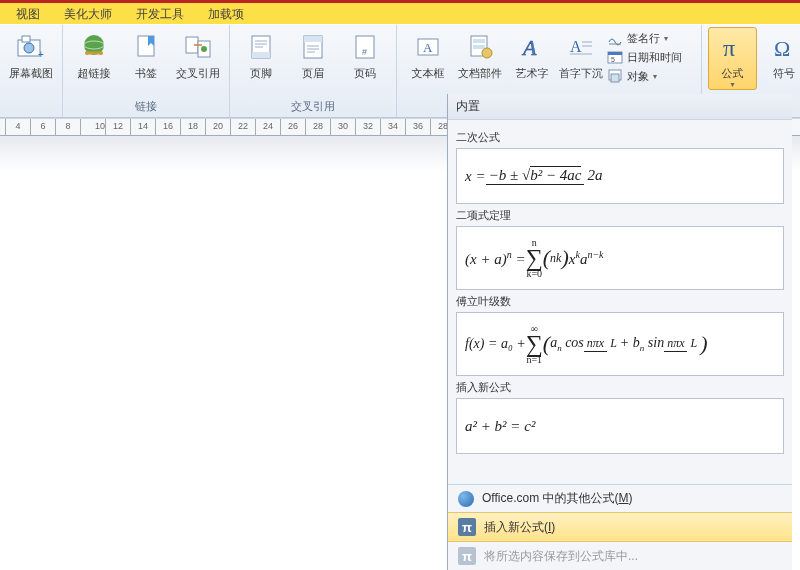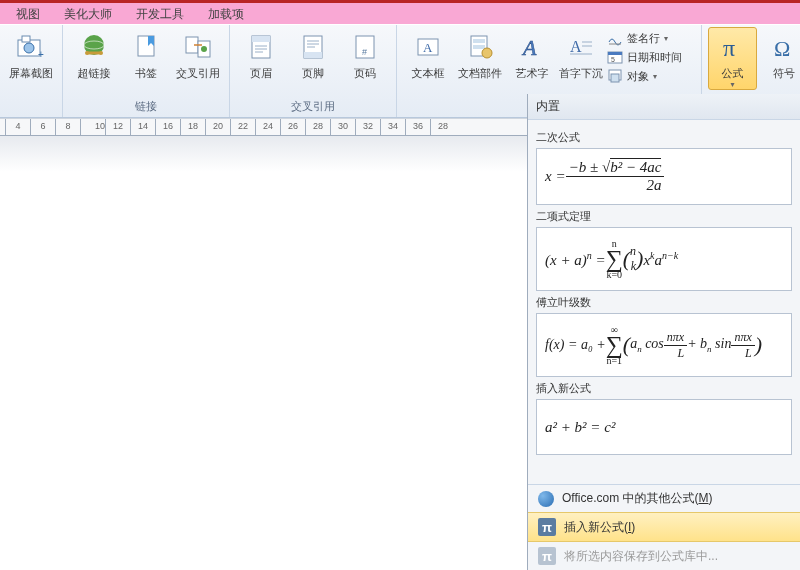--- a/index.html
+++ b/index.html
@@ -1,41 +1,41 @@
 <!DOCTYPE html>
 <html><head>
 <meta charset="utf-8">
 <style>
 * { margin: 0; padding: 0; box-sizing: border-box; }
 body { font-family: "Microsoft YaHei", "Segoe UI", sans-serif; font-size: 12px; background: #fff; width: 800px; height: 570px; overflow: hidden; position: relative; }
 .redbar { height: 3px; background: #b92525; }
-.tabs { height: 22px; background: #f9a8d4; display: flex; padding-left: 4px; border-bottom: 1px solid #fff; }
+.tabs { height: 22px; background: #fde047; display: flex; padding-left: 4px; border-bottom: 1px solid #fff; }
 .tab { padding: 3px 12px; color: #444; cursor: pointer; }
 .ribbon { height: 93px; background: linear-gradient(#f6f8fb, #e5ecf5); border-bottom: 1px solid #b8c8dc; display: flex; }
 .group { border-right: 1px solid #c9d6e6; padding: 2px 6px 0 6px; display: flex; flex-direction: column; justify-content: space-between; }
 .group-body { display: flex; align-items: flex-start; gap: 2px; }
 .group-label { text-align: center; font-size: 11px; color: #5b6b82; padding: 2px 0 3px; }
 .rbtn { display: flex; flex-direction: column; align-items: center; width: 50px; padding-top: 4px; cursor: pointer; }
 .rbtn .ic { width: 32px; height: 32px; display: flex; align-items: center; justify-content: center; }
 .rbtn .lbl { font-size: 11px; color: #3b3b3b; margin-top: 4px; text-align: center; line-height: 13px; }
 .rbtn.active { background: linear-gradient(#ffe9a8, #ffd56b); border: 1px solid #d9a93e; border-radius: 3px; padding-top: 3px; width: 49px; }
 .small-stack { display: flex; flex-direction: column; gap: 1px; padding-top: 2px; width: 90px; }
 .small-item { display: flex; align-items: center; gap: 4px; font-size: 11px; color: #3b3b3b; cursor: pointer; padding: 1px 2px; }
 .small-item .sic { width: 16px; height: 16px; display: flex; align-items: center; justify-content: center; }
 .ruler { height: 18px; background: #fff; border-bottom: 1px solid #9facbd; position: relative; overflow: hidden; }
 .ruler-inner { position: absolute; top: 0; left: -20px; right: 0; height: 17px; background: #f6f7f9; border-top: 1px solid #cfd6df; display: flex; }
 .tick { width: 20px; border-left: 1px solid #9facbd; font-size: 9px; color: #666; text-align: center; padding-top: 2px; position: relative; }
 .doc-area { position: absolute; top: 136px; left: 0; right: 0; bottom: 0; background: #fff; }
 .doc-grad { position: absolute; left: 0; right: 0; top: 0; height: 36px; background: linear-gradient(#e7eaef, #fff); }
-.eq-panel { position: absolute; top: 94px; right: 0; width: 273px; bottom: 0; background: #f3f5f8; border-left: 1px solid #9facbd; display: flex; flex-direction: column; }
+.eq-panel { position: absolute; top: 94px; right: 8px; width: 345px; bottom: 0; background: #f3f5f8; border-left: 1px solid #9facbd; display: flex; flex-direction: column; }
 .eq-header { background: linear-gradient(#eef2f7, #e0e7f0); padding: 4px 8px; font-size: 12px; color: #333; border-bottom: 1px solid #c9d6e6; }
 .eq-scroll { flex: 1; overflow: hidden; padding: 6px 8px; }
 .eq-cat { font-size: 11px; color: #333; margin-top: 4px; margin-bottom: 3px; }
 .eq-box { background: #fff; border: 1px solid #b8c3d2; padding: 10px 8px; font-family: "Cambria Math", "Times New Roman", serif; font-size: 15px; color: #222; min-height: 56px; display: flex; align-items: center; cursor: pointer; font-style: italic; }
-.eq-box .frac { display: inline-flex; flex-direction: column; align-items: flex-end; vertical-align: middle; font-style: italic; }
+.eq-box .frac { display: inline-flex; flex-direction: row; align-items: flex-start; vertical-align: middle; font-style: italic; }
 .eq-box .frac .num { border-bottom: 1px solid #222; padding: 0 3px; }
 .eq-box .frac .den { padding: 0 3px; }
 .eq-box .sum { display: inline-flex; flex-direction: column; align-items: center; vertical-align: middle; font-size: 10px; font-style: normal; }
 .eq-box .sum .sig { font-size: 24px; line-height: 20px; }
 .eq-footer { border-top: 1px solid #c9d6e6; }
 .eq-fitem { display: flex; align-items: center; gap: 8px; padding: 5px 10px; font-size: 12px; color: #333; cursor: pointer; }
 .eq-fitem.highlight { background: linear-gradient(#fff0c1, #ffe28a); border-top: 1px solid #e6c86a; border-bottom: 1px solid #e6c86a; }
 .eq-fitem.disabled { color: #9a9a9a; cursor: default; }
 .pi-ic { width: 18px; height: 18px; background: #5b7ca1; color: #fff; display: flex; align-items: center; justify-content: center; font-size: 13px; font-weight: bold; border-radius: 2px; }
 .globe { width: 16px; height: 16px; border-radius: 50%; background: radial-gradient(circle at 30% 30%, #7fb8ea, #2a6db3); }
@@ -110,39 +110,39 @@
     </div>
     <div class="group-label">链接</div>
   </div>
 
   <div class="group">
     <div class="group-body">
       <div class="rbtn">
         <div class="ic">
           <svg width="24" height="28">
               <rect x="3" y="3" width="18" height="22" fill="#fff" stroke="#7c93af"></rect>
+              <rect x="3" y="19" width="18" height="6" fill="#d8e4f2"></rect>
+              <line x1="6" y1="8" x2="18" y2="8" stroke="#9bb0c8"></line>
+              <line x1="6" y1="11" x2="18" y2="11" stroke="#9bb0c8"></line>
+              <line x1="6" y1="14" x2="14" y2="14" stroke="#9bb0c8"></line>
+            </svg>
+        </div>
+        <div class="lbl">页脚</div>
+      </div>
+      <div class="rbtn">
+        <div class="ic">
+          <svg width="24" height="28">
+              <rect x="3" y="3" width="18" height="22" fill="#fff" stroke="#7c93af"></rect>
               <rect x="3" y="3" width="18" height="6" fill="#d8e4f2"></rect>
               <line x1="6" y1="13" x2="18" y2="13" stroke="#9bb0c8"></line>
               <line x1="6" y1="16" x2="18" y2="16" stroke="#9bb0c8"></line>
               <line x1="6" y1="19" x2="14" y2="19" stroke="#9bb0c8"></line>
             </svg>
         </div>
         <div class="lbl">页眉</div>
-      </div>
-      <div class="rbtn">
-        <div class="ic">
-          <svg width="24" height="28">
-              <rect x="3" y="3" width="18" height="22" fill="#fff" stroke="#7c93af"></rect>
-              <rect x="3" y="19" width="18" height="6" fill="#d8e4f2"></rect>
-              <line x1="6" y1="8" x2="18" y2="8" stroke="#9bb0c8"></line>
-              <line x1="6" y1="11" x2="18" y2="11" stroke="#9bb0c8"></line>
-              <line x1="6" y1="14" x2="14" y2="14" stroke="#9bb0c8"></line>
-            </svg>
-        </div>
-        <div class="lbl">页脚</div>
       </div>
       <div class="rbtn">
         <div class="ic">
           <svg width="24" height="28">
               <rect x="3" y="3" width="18" height="22" fill="#fff" stroke="#7c93af"></rect>
               <text x="9" y="22" font-size="9" fill="#5b7ca1">#</text>
             </svg>
         </div>
         <div class="lbl">页码</div>
       </div>

